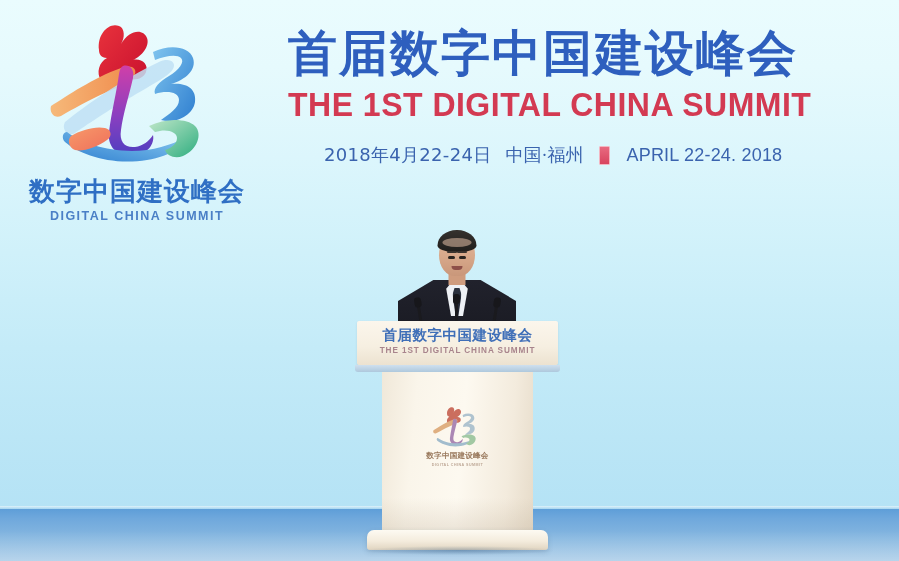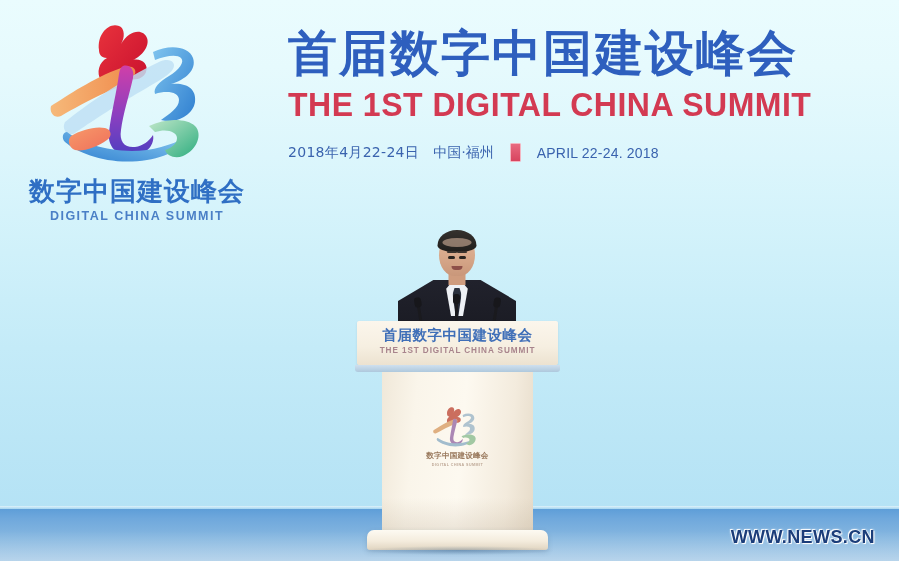--- a/index.html
+++ b/index.html
@@ -46,21 +46,21 @@
     font-size:49px;font-weight:700;color:#2e5fbe;letter-spacing:2px;
     line-height:1.08;white-space:nowrap;
   }
   .h-en{
     font-size:33px;font-weight:700;color:#d33a52;letter-spacing:.5px;
     line-height:1.1;margin-top:6px;white-space:nowrap;
     transform:scaleX(.97);transform-origin:left center;
   }
   .h-date{
     margin-top:20px;display:flex;align-items:center;
-    font-size:14px;color:#3a63ae;white-space:nowrap;
+    font-size:18px;color:#3a63ae;white-space:nowrap;margin-left:36px;
   }
   .h-date .cn{font-family:"DejaVu Sans","Liberation Sans",sans-serif;letter-spacing:.3px;}
   .h-date .loc{margin-left:14px;font-family:Liberation Serif, serif;}
   .seal{
     display:inline-block;width:9px;height:17px;margin:0 16px;
     background:linear-gradient(180deg,#e86a80,#d8445f);
     border:1px solid #f3b6c2;border-radius:1px;flex:0 0 auto;
   }
   .h-date .en{letter-spacing:.2px;}
   .h-date .en2{margin-left:16px;letter-spacing:.2px;}
@@ -310,15 +310,14 @@
                    C138 145 130 142 128 136 C134 134 140 130 140 124 C140 118 130 114 118 118 Z" fill="#8fbf94"></path>
         </svg>
         <div class="pod-emblem-cn">数字中国建设峰会</div>
         <div class="pod-emblem-en">DIGITAL CHINA SUMMIT</div>
       </div>
     </div>
     <div class="pod-base"></div>
   </div>
   <div class="pod-shadow"></div>
 
-  <div class="watermark">WWW.NEWS.CN</div>
 
 </div>
 
 </body></html>

